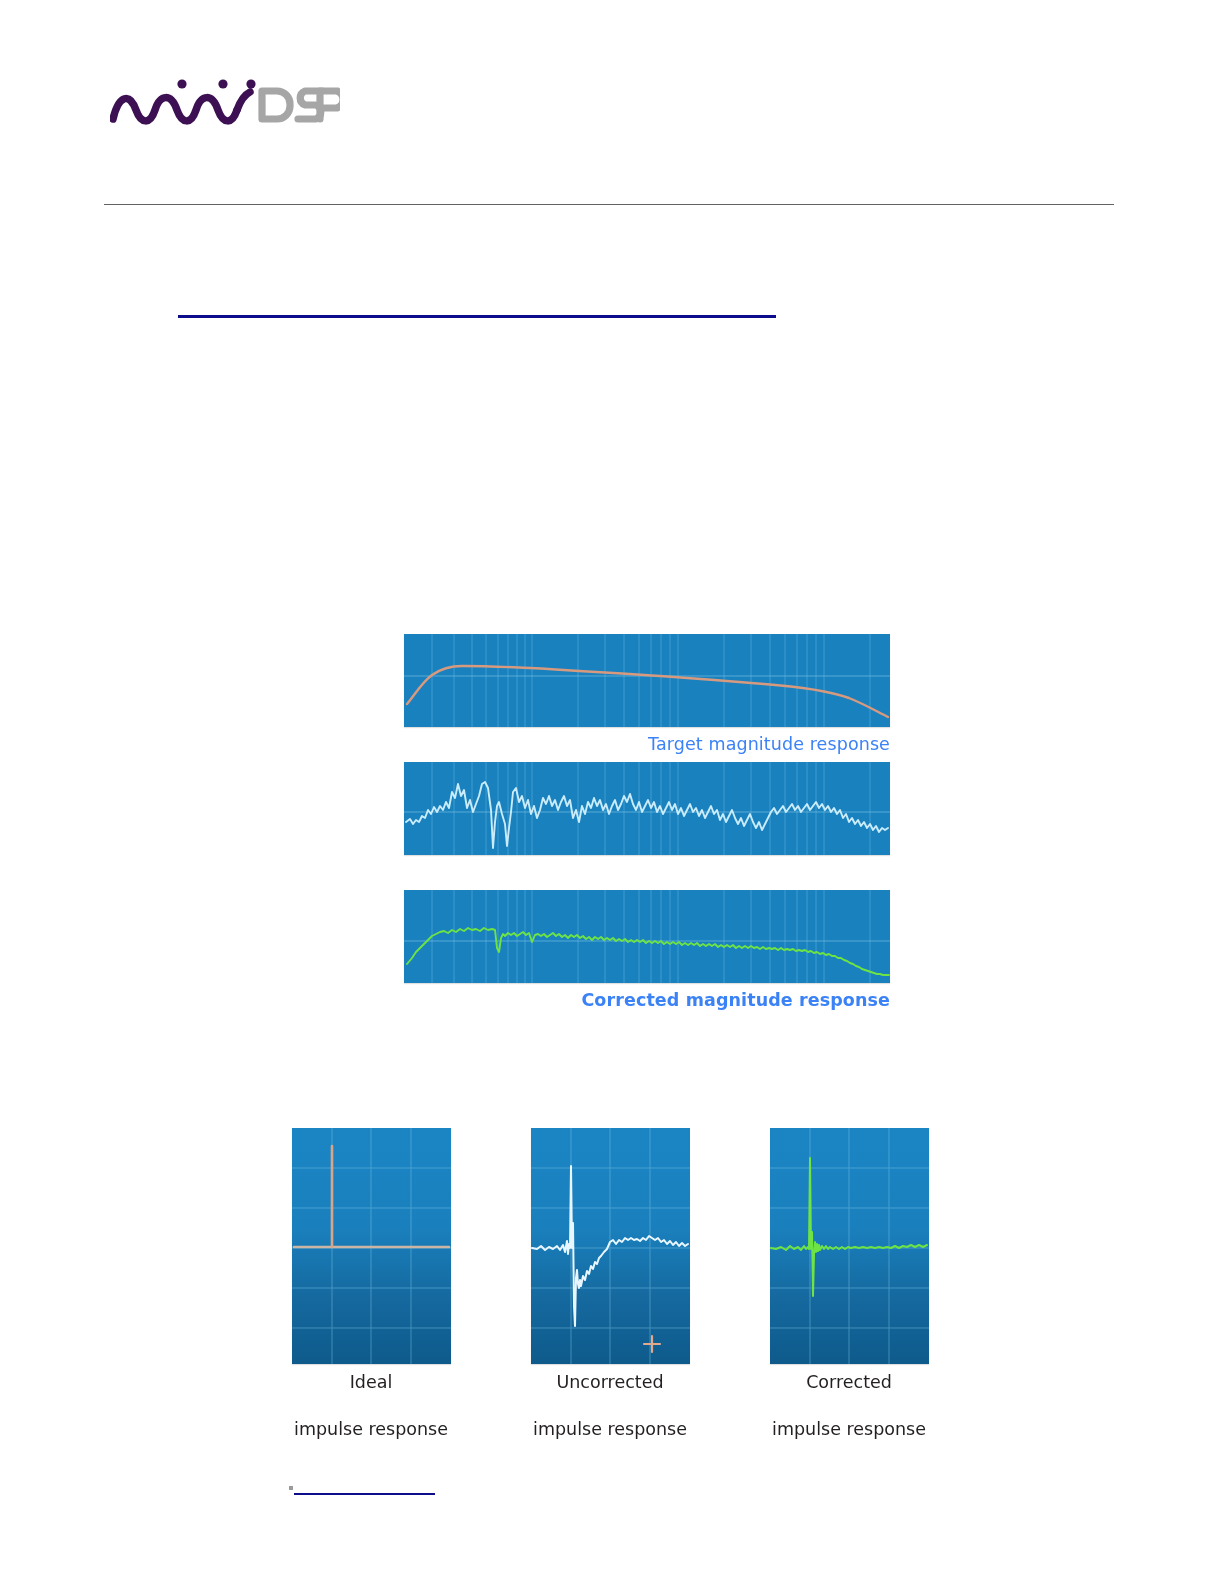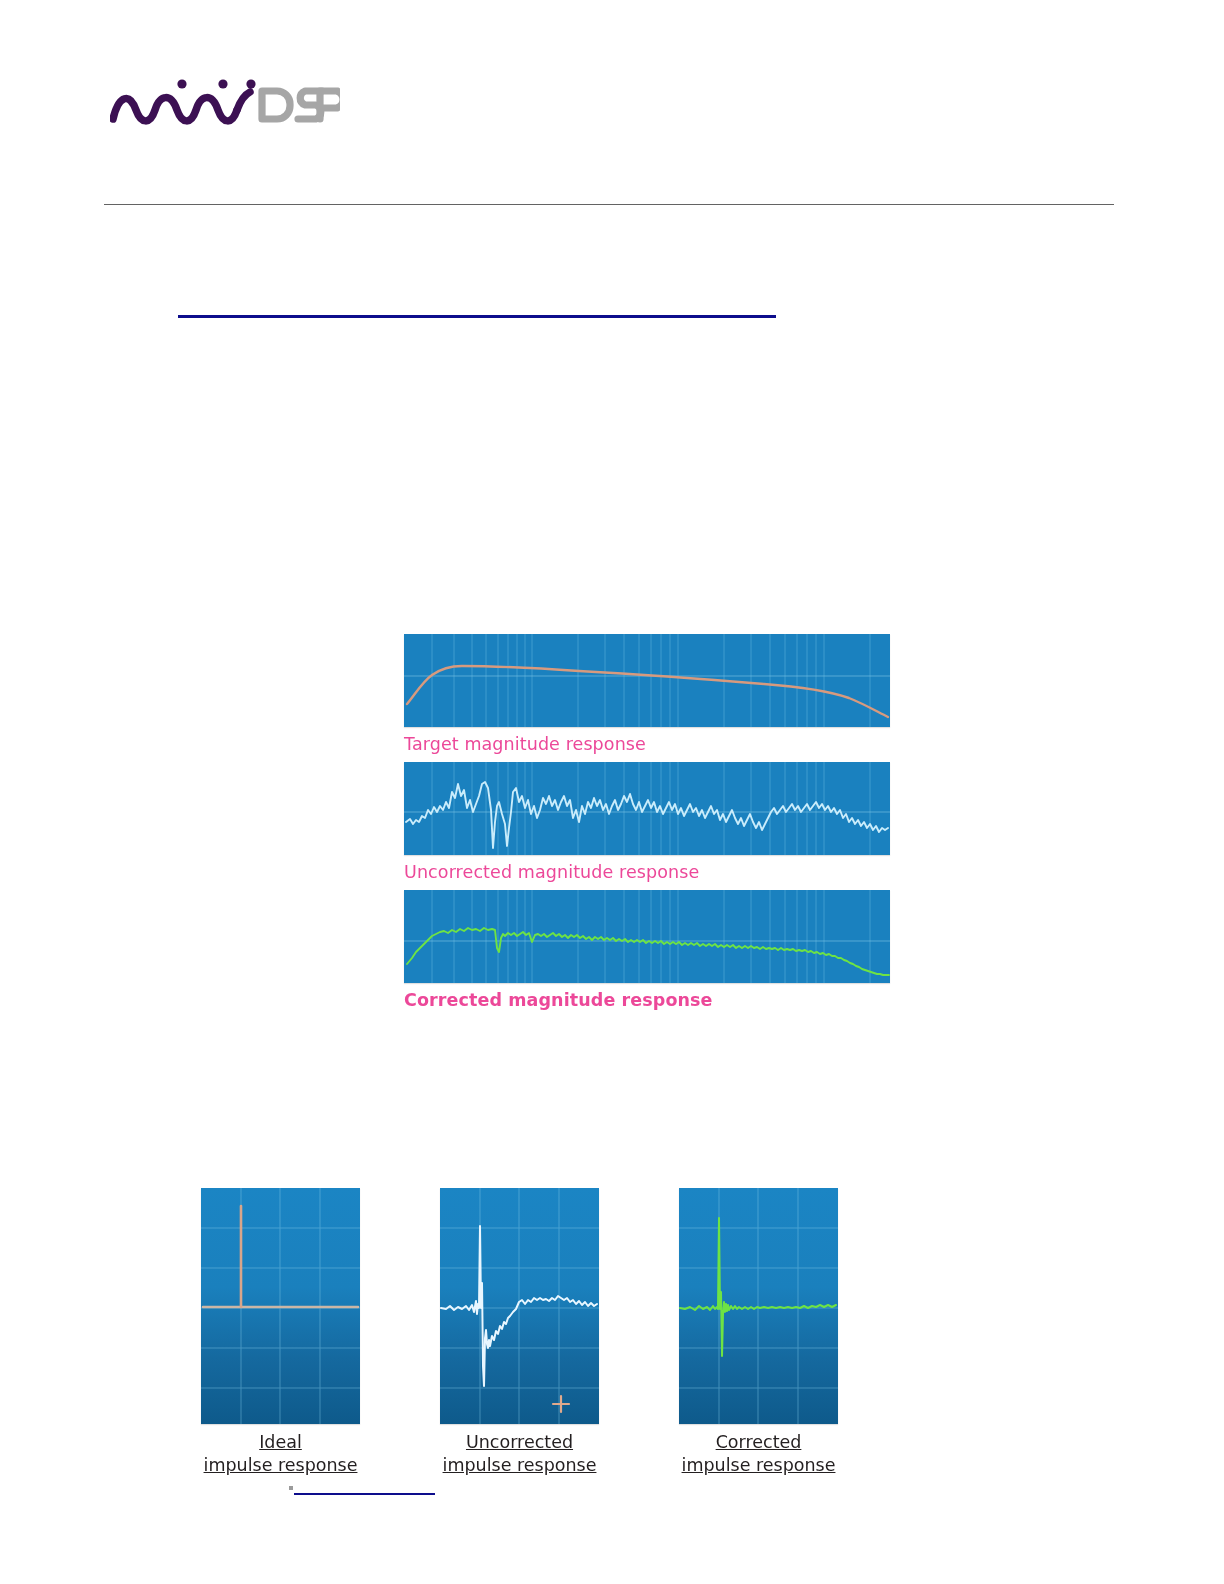--- a/index.html
+++ b/index.html
@@ -74,56 +74,55 @@
     position: relative;
     width: 486px;
     height: 93px;
     background: #1a81bf;
     overflow: hidden;
     box-shadow: 0 1px 1px rgba(0,0,0,0.12);
   }
   .mag-panel svg { display: block; }
 
   .caption {
-    text-align: left;
+    text-align: right;
     font-size: 17.5px;
     line-height: 1.35;
-    color: #ec4899;
+    color: #3b82f6;
     padding-top: 6px;
     letter-spacing: 0.1px;
   }
 
   
   .imp-row {
     position: absolute;
     left: 342px;
-    top: 1172px;
+    top: 1112px;
     width: 536px;
     display: flex;
-    justify-content: flex-end;
-    text-decoration: underline;
+    justify-content: center;
   }
   .imp-figure { width: 159px; }
   .imp-panel {
     position: relative;
     width: 159px;
     height: 236px;
     overflow: hidden;
     background: linear-gradient(to bottom, #1b85c4 0%, #1a80bd 42%, #15699f 72%, #0e5a8b 100%);
     box-shadow: 0 1px 1px rgba(0,0,0,0.12);
   }
   .imp-panel svg { display: block; }
   .imp-caption {
     text-align: center;
     font-size: 17.5px;
     line-height: 1.32;
     color: #231f20;
     padding-top: 7px;
   }
-  .imp-caption .l2 { display: block; }
+  .imp-caption .l2 { display: block; margin-top: 24px; }
 </style>
 </head>
 <body>
 
 <div class="logo">
   <svg width="230" height="58" viewBox="0 0 230 58" aria-label="miniDSP">
     <g fill="none" stroke="#3c1053" stroke-width="7.5" stroke-linecap="round" stroke-linejoin="round">
       <path d="M3 47 C9 22, 20 21, 26 38 C31 52, 40 53, 45 38 C50 22, 61 21, 67 38
                C72 52, 81 53, 86 38 C91 22, 102 21, 108 38 C113 52, 122 53, 127 38"></path>
       <path d="M127 38 C131 27, 136 22, 140 20"></path>
@@ -234,21 +233,20 @@
                L274 52 L277 46 L280 54 L283 48 L286 42 L289 50 L292 46 L295 54 L298 48
                L301 56 L304 50 L307 44 L310 52 L313 48 L316 58 L319 52 L322 60 L325 54
                L328 48 L331 56 L334 62 L337 56 L340 64 L343 58 L346 52 L349 60 L352 66
                L355 60 L358 68 L361 62 L364 56 L367 50 L370 46 L373 52 L376 48 L379 44
                L382 50 L385 46 L388 42 L391 48 L394 44 L397 50 L400 46 L403 42 L406 48
                L409 44 L412 40 L415 46 L418 42 L421 48 L424 44 L427 50 L430 46 L433 52
                L436 48 L439 56 L442 52 L445 60 L448 56 L451 62 L454 58 L457 64 L460 60
                L463 66 L466 62 L469 68 L472 64 L475 70 L478 66 L481 68 L484 66"></path>
     </svg>
   </div>
-  <figcaption class="caption">Uncorrected magnitude response</figcaption>
 </figure>
 
 <figure class="mag-figure f3">
   <div class="mag-panel">
     <svg width="486" height="93" viewBox="0 0 486 93" preserveAspectRatio="none">
       <g stroke="#5cb3dd" stroke-width="1" opacity="0.55">
         <line x1="28" y1="0" x2="28" y2="93"></line>
         <line x1="50" y1="0" x2="50" y2="93"></line>
         <line x1="68" y1="0" x2="68" y2="93"></line>
         <line x1="82" y1="0" x2="82" y2="93"></line>

